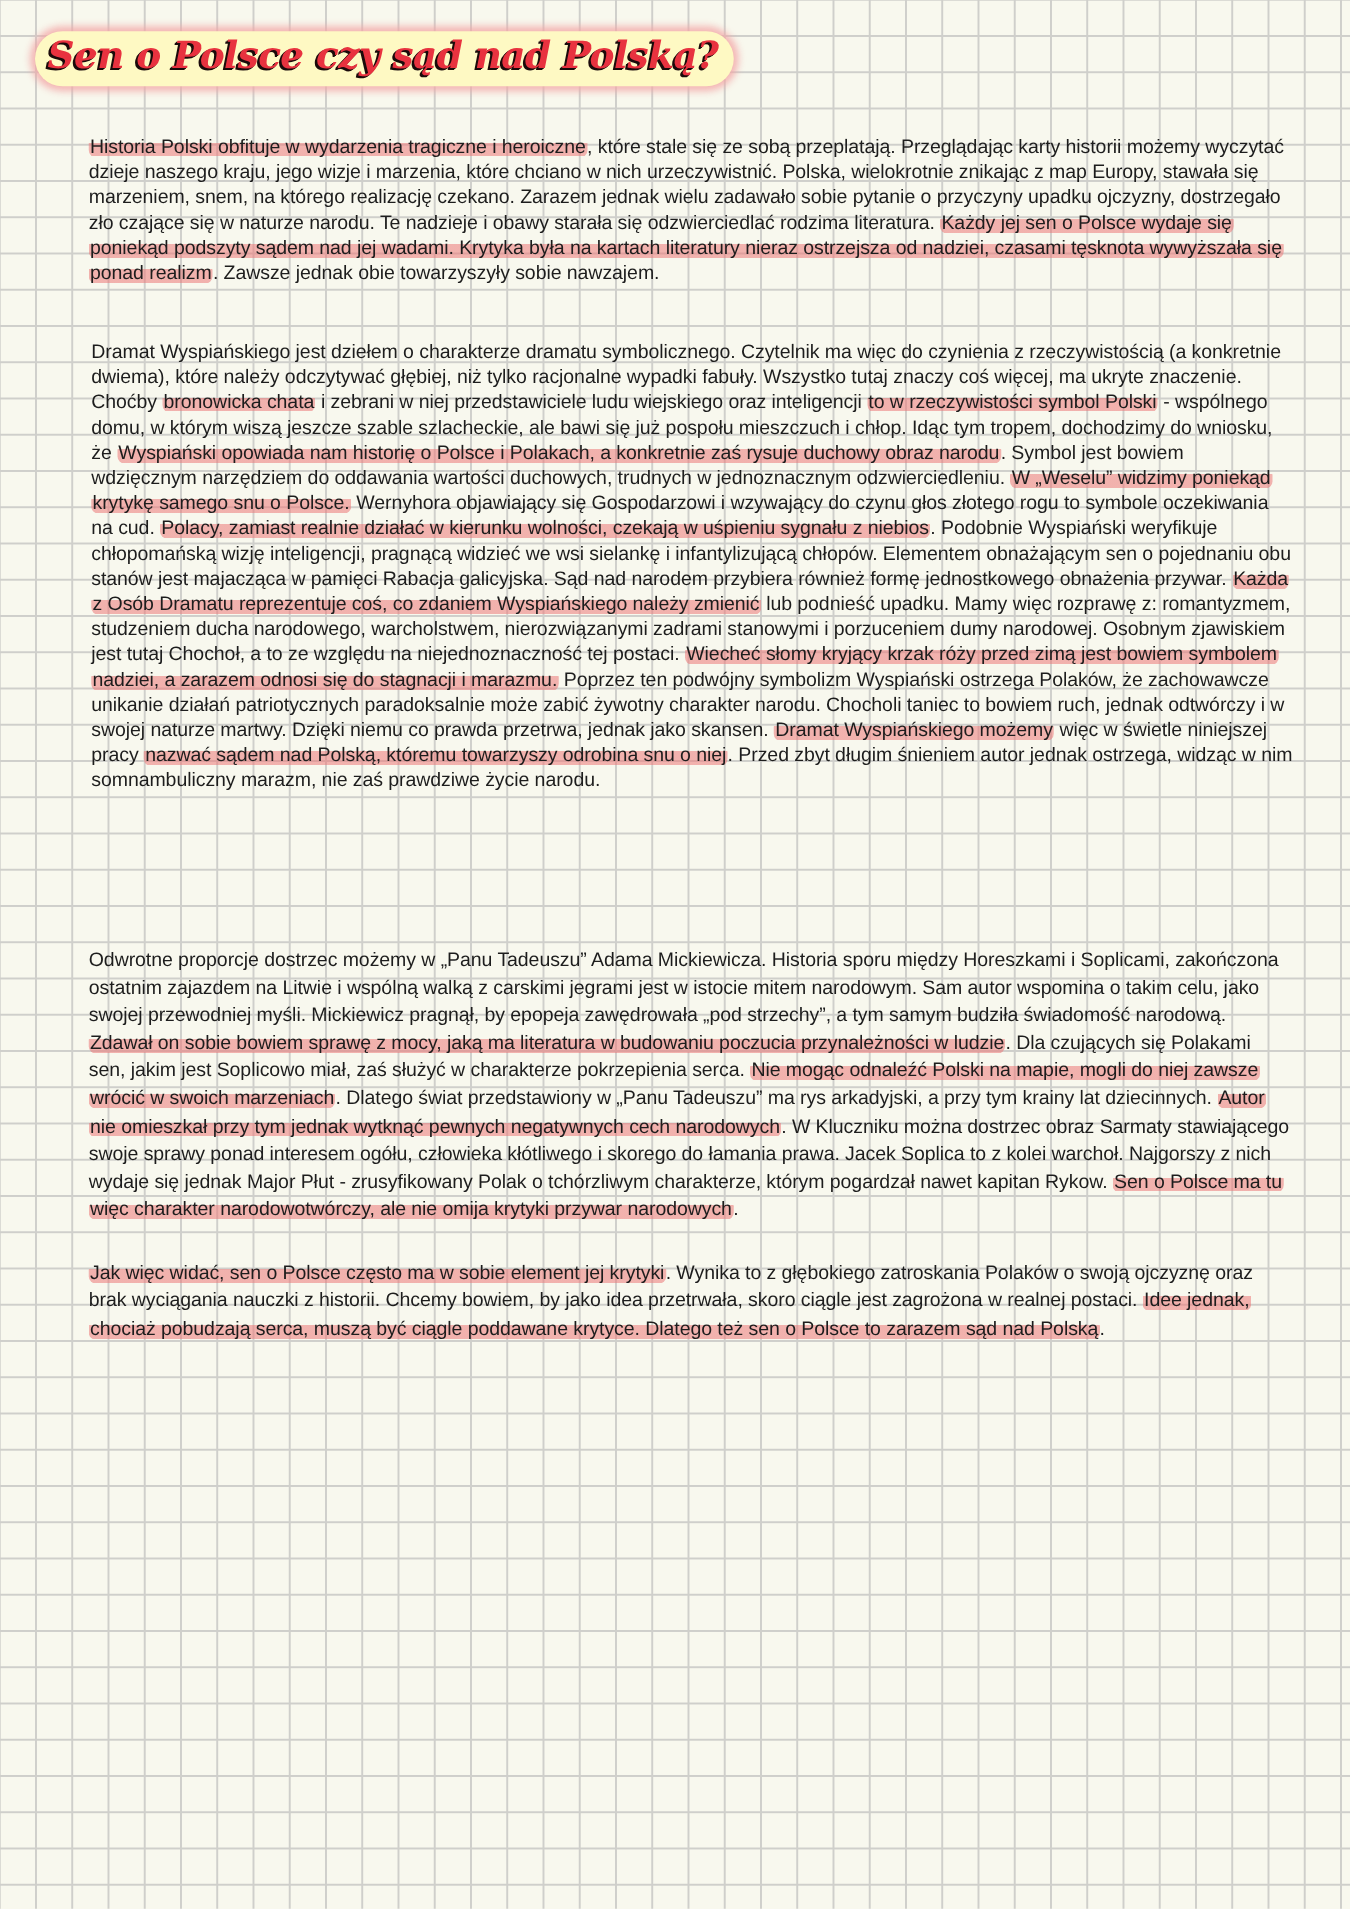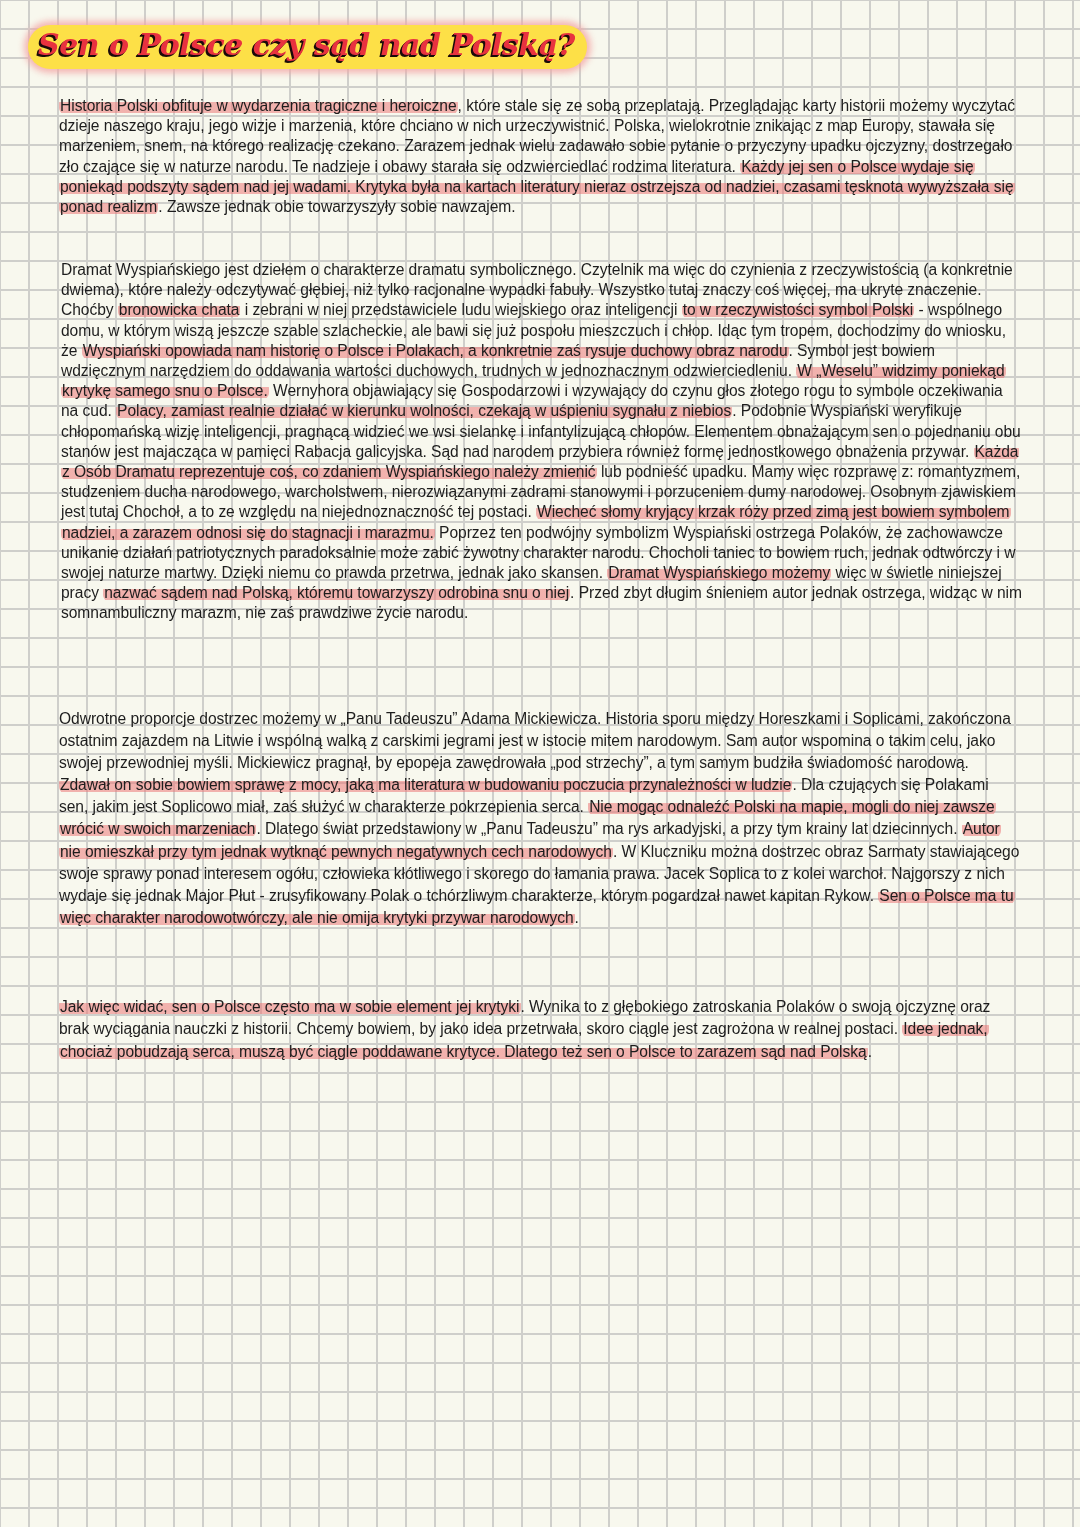--- a/index.html
+++ b/index.html
@@ -29,47 +29,47 @@
       align-items: center;
     }
     .page-title {
       font-family: "DejaVu Serif", serif;
       font-style: italic;
       font-weight: bold;
       font-size: 30px;
       letter-spacing: -0.5px;
       color: #e8323f;
       padding: 2px 12px 6px 10px;
-      background: #fde047;
+      background: #fef9c3;
       border-radius: 22px;
       text-shadow:
         -2px 2px 0 #1a0a0a,
         -1px 1px 0 #1a0a0a;
       box-shadow: 0 0 6px 4px rgba(242,166,166,0.8);
       line-height: 1.2;
     }
     .para {
       position: absolute;
       left: 59px;
       width: 962px;
       font-size: 15.6px;
       line-height: 20.2px;
       letter-spacing: -0.05px;
-      margin: 0;
+      margin: 12px;
     }
     .para .hl {
       background: linear-gradient(to bottom, transparent 30%, rgba(236,120,120,0.55) 30%, rgba(236,120,120,0.55) 95%, transparent 95%);
       border-radius: 6px;
       box-decoration-break: clone;
       -webkit-box-decoration-break: clone;
       padding: 0 1px;
     }
     #p1 { top: 96px; }
     #p2 { top: 260px; left: 61px; }
-    #p3 { top: 708px; line-height: 22.1px; }
+    #p3 { top: 746px; line-height: 22.1px; }
     #p4 { top: 996px; line-height: 22.3px; }
   </style>
 </head>
 <body>
 
 <div class="page-title-wrap">
   <div class="page-title">Sen o Polsce czy sąd nad Polską?</div>
 </div>
 
 <p class="para" id="p1"><span class="hl">Historia Polski obfituje w wydarzenia tragiczne i heroiczne</span><span>, które stale się ze sobą przeplatają. Przeglądając karty historii możemy wyczytać dzieje naszego kraju, jego wizje i marzenia, które chciano w nich urzeczywistnić. Polska, wielokrotnie znikając z map Europy, stawała się marzeniem, snem, na którego realizację czekano. Zarazem jednak wielu zadawało sobie pytanie o przyczyny upadku ojczyzny, dostrzegało zło czające się w naturze narodu. Te nadzieje i obawy starała się odzwierciedlać rodzima literatura. </span><span class="hl">Każdy jej sen o Polsce wydaje się poniekąd podszyty sądem nad jej wadami. Krytyka była na kartach literatury nieraz ostrzejsza od nadziei, czasami tęsknota wywyższała się ponad realizm</span><span>. Zawsze jednak obie towarzyszyły sobie nawzajem.</span></p>

